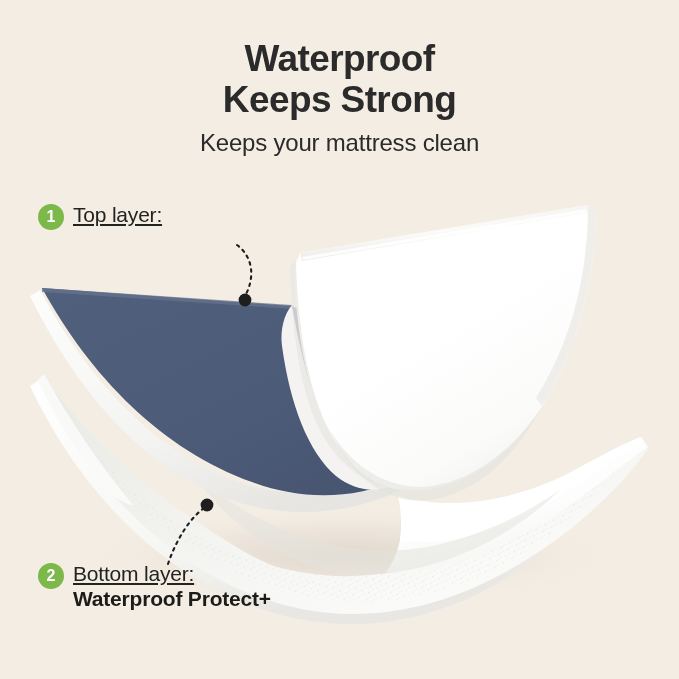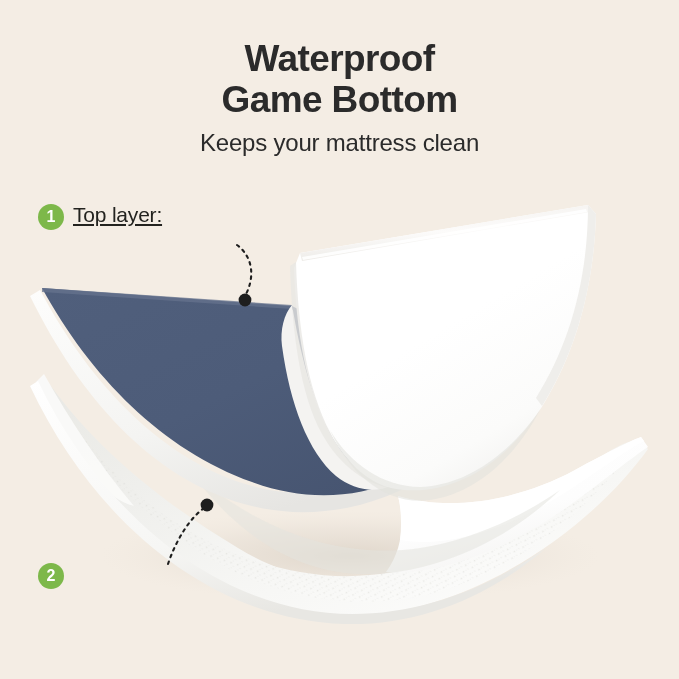--- a/index.html
+++ b/index.html
@@ -317,28 +317,32 @@
       <path d="M 237,245 C 252,256 256,276 245,296" fill="none" stroke="#1e1e1e" stroke-width="2.1" stroke-linecap="round" stroke-dasharray="2.6 4.6"></path>
       <circle cx="245" cy="300" r="6.4" fill="#1e1e1e"></circle>
 
       <path d="M 168,564 C 176,540 190,518 204,508" fill="none" stroke="#1e1e1e" stroke-width="2.1" stroke-linecap="round" stroke-dasharray="2.6 4.6"></path>
       <circle cx="207" cy="505" r="6.4" fill="#1e1e1e"></circle>
     </g>
   </svg>
 
   <div class="heading">
     <span class="title-line">Waterproof</span>
-    <span class="title-line">Game Bottom</span>
+    <span class="title-line">Keeps Strong</span>
     <span class="subtitle">Keeps your mattress clean</span>
   </div>
 
   <div class="callout callout-top">
     <span class="badge">1</span>
     <span class="callout-text">
       <span class="callout-lead">Top layer:</span>
     </span>
   </div>
 
   <div class="callout callout-bottom">
     <span class="badge">2</span>
+    <span class="callout-text">
+      <span class="callout-lead">Bottom layer:</span>
+      <span class="callout-strong">Waterproof Protect+</span>
+    </span>
   </div>
 
 </div>
 
 </body></html>

